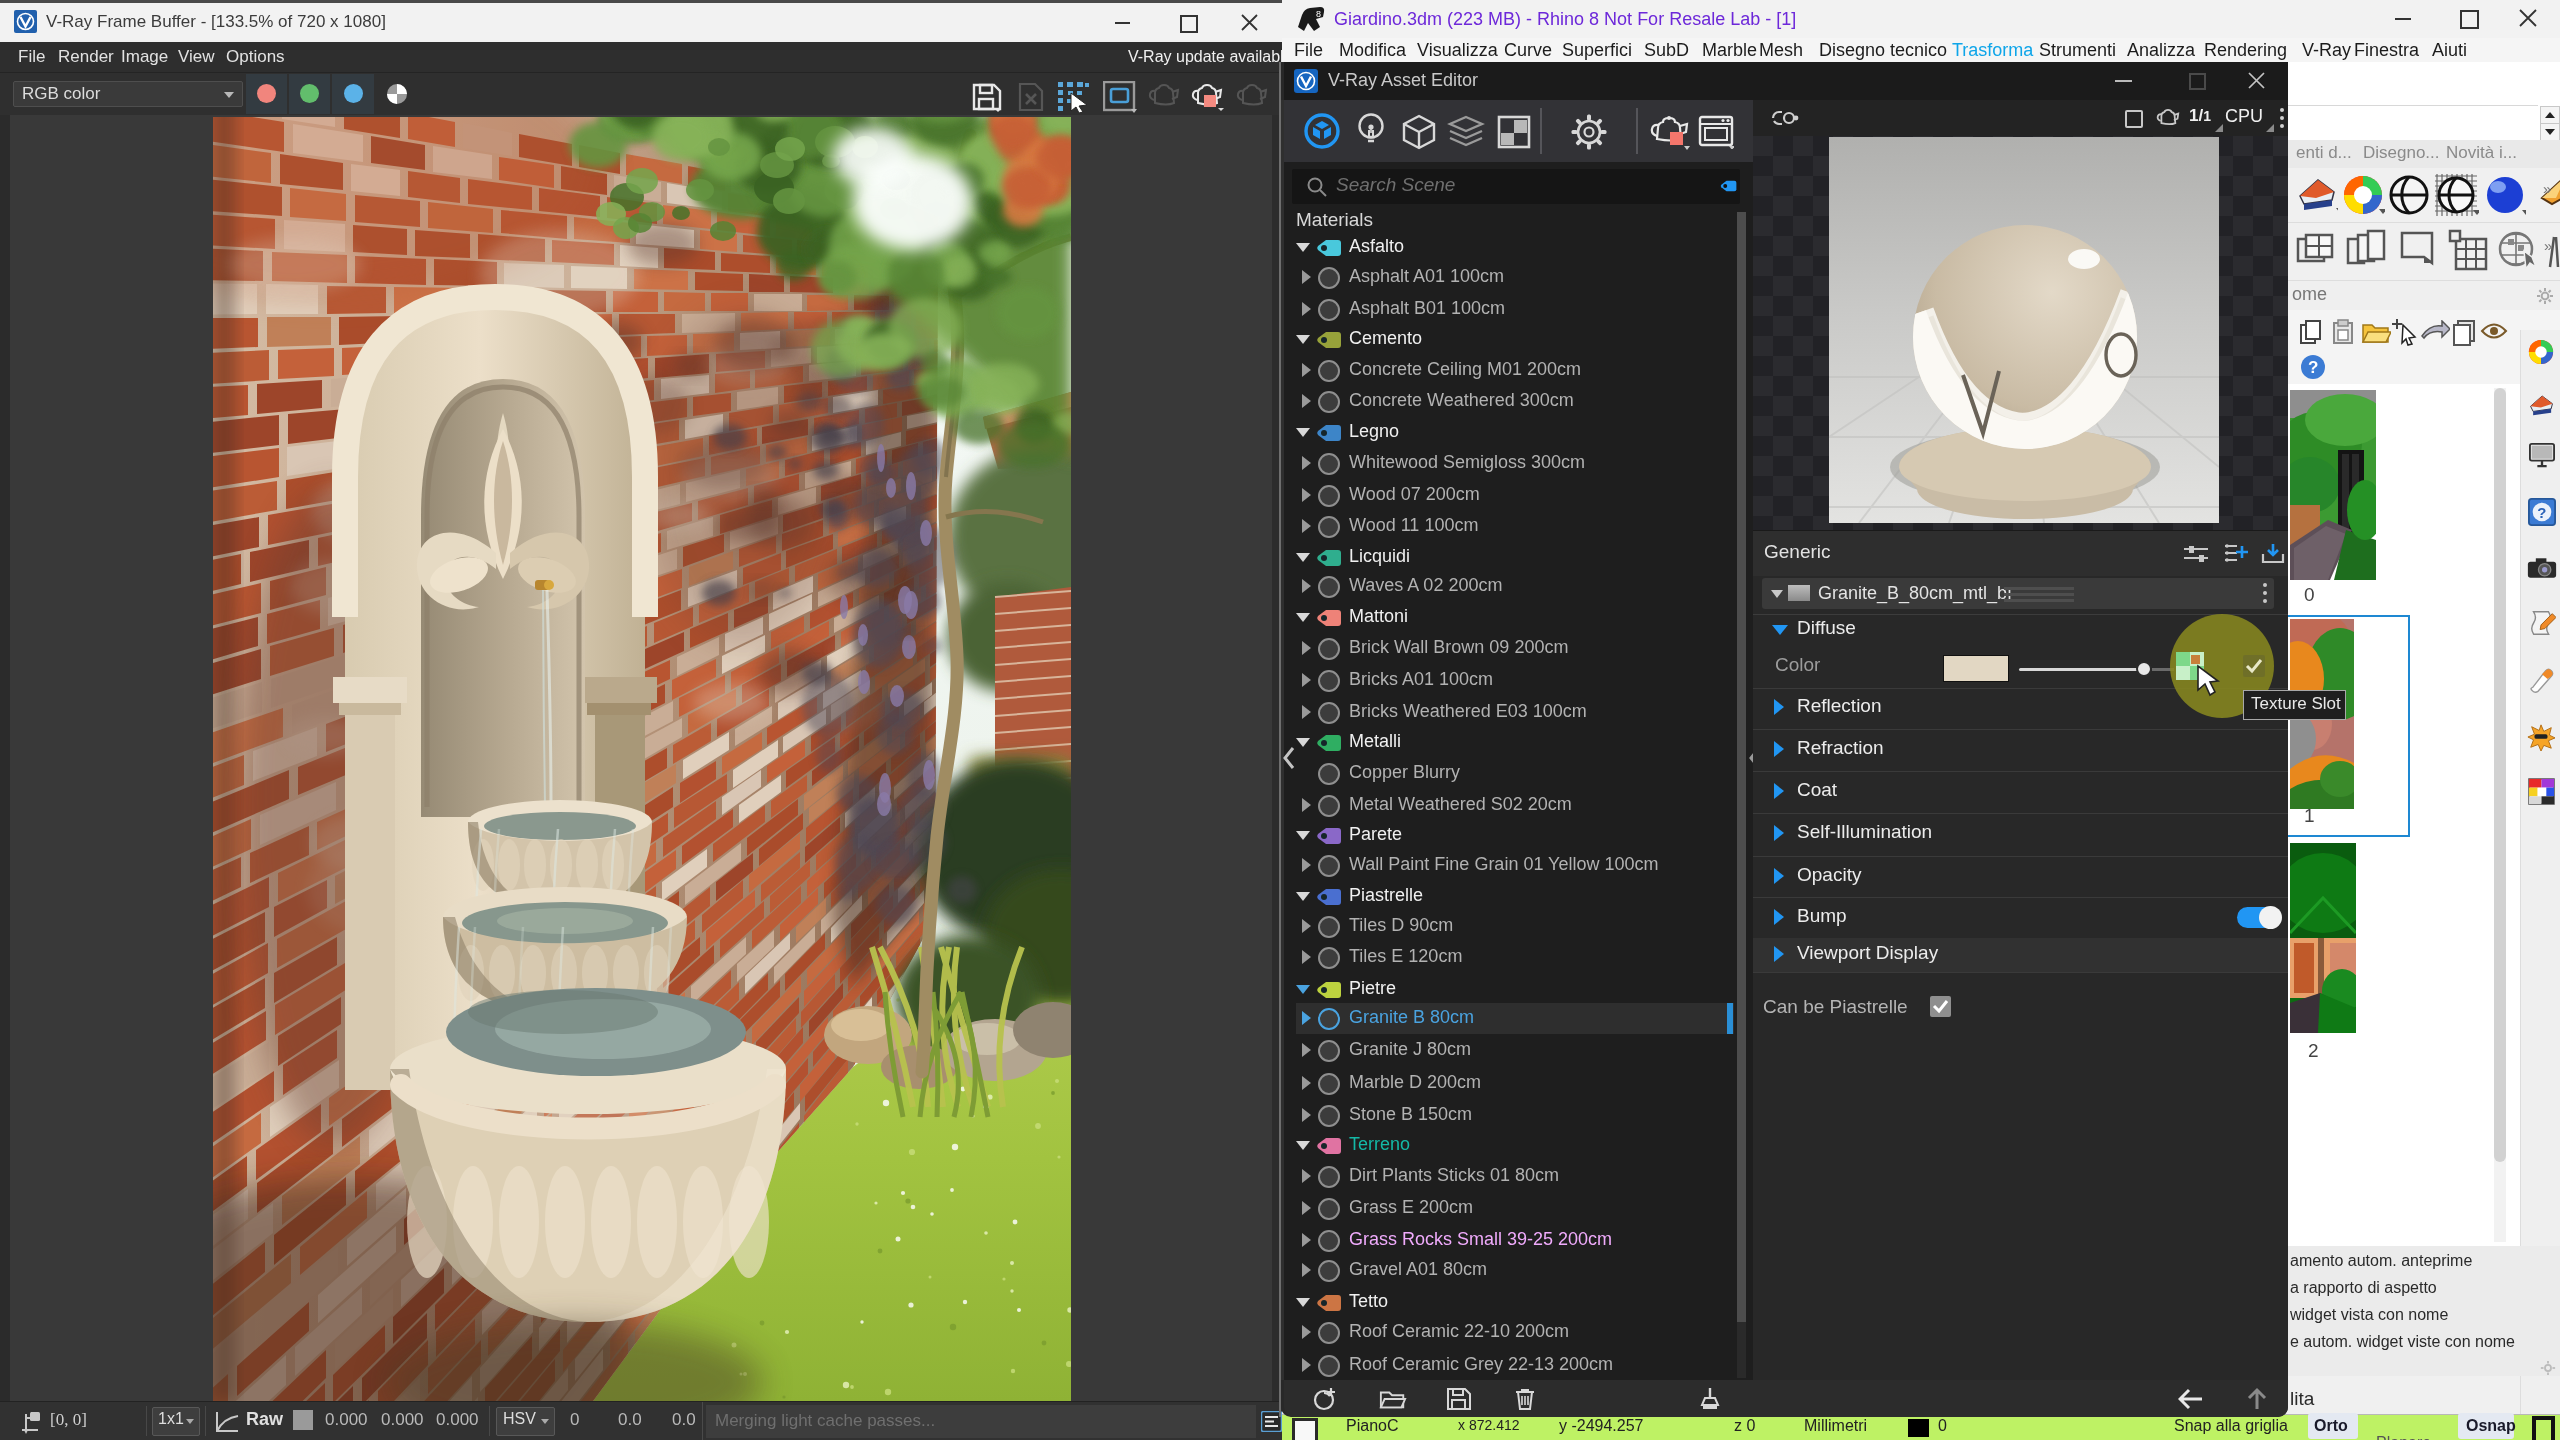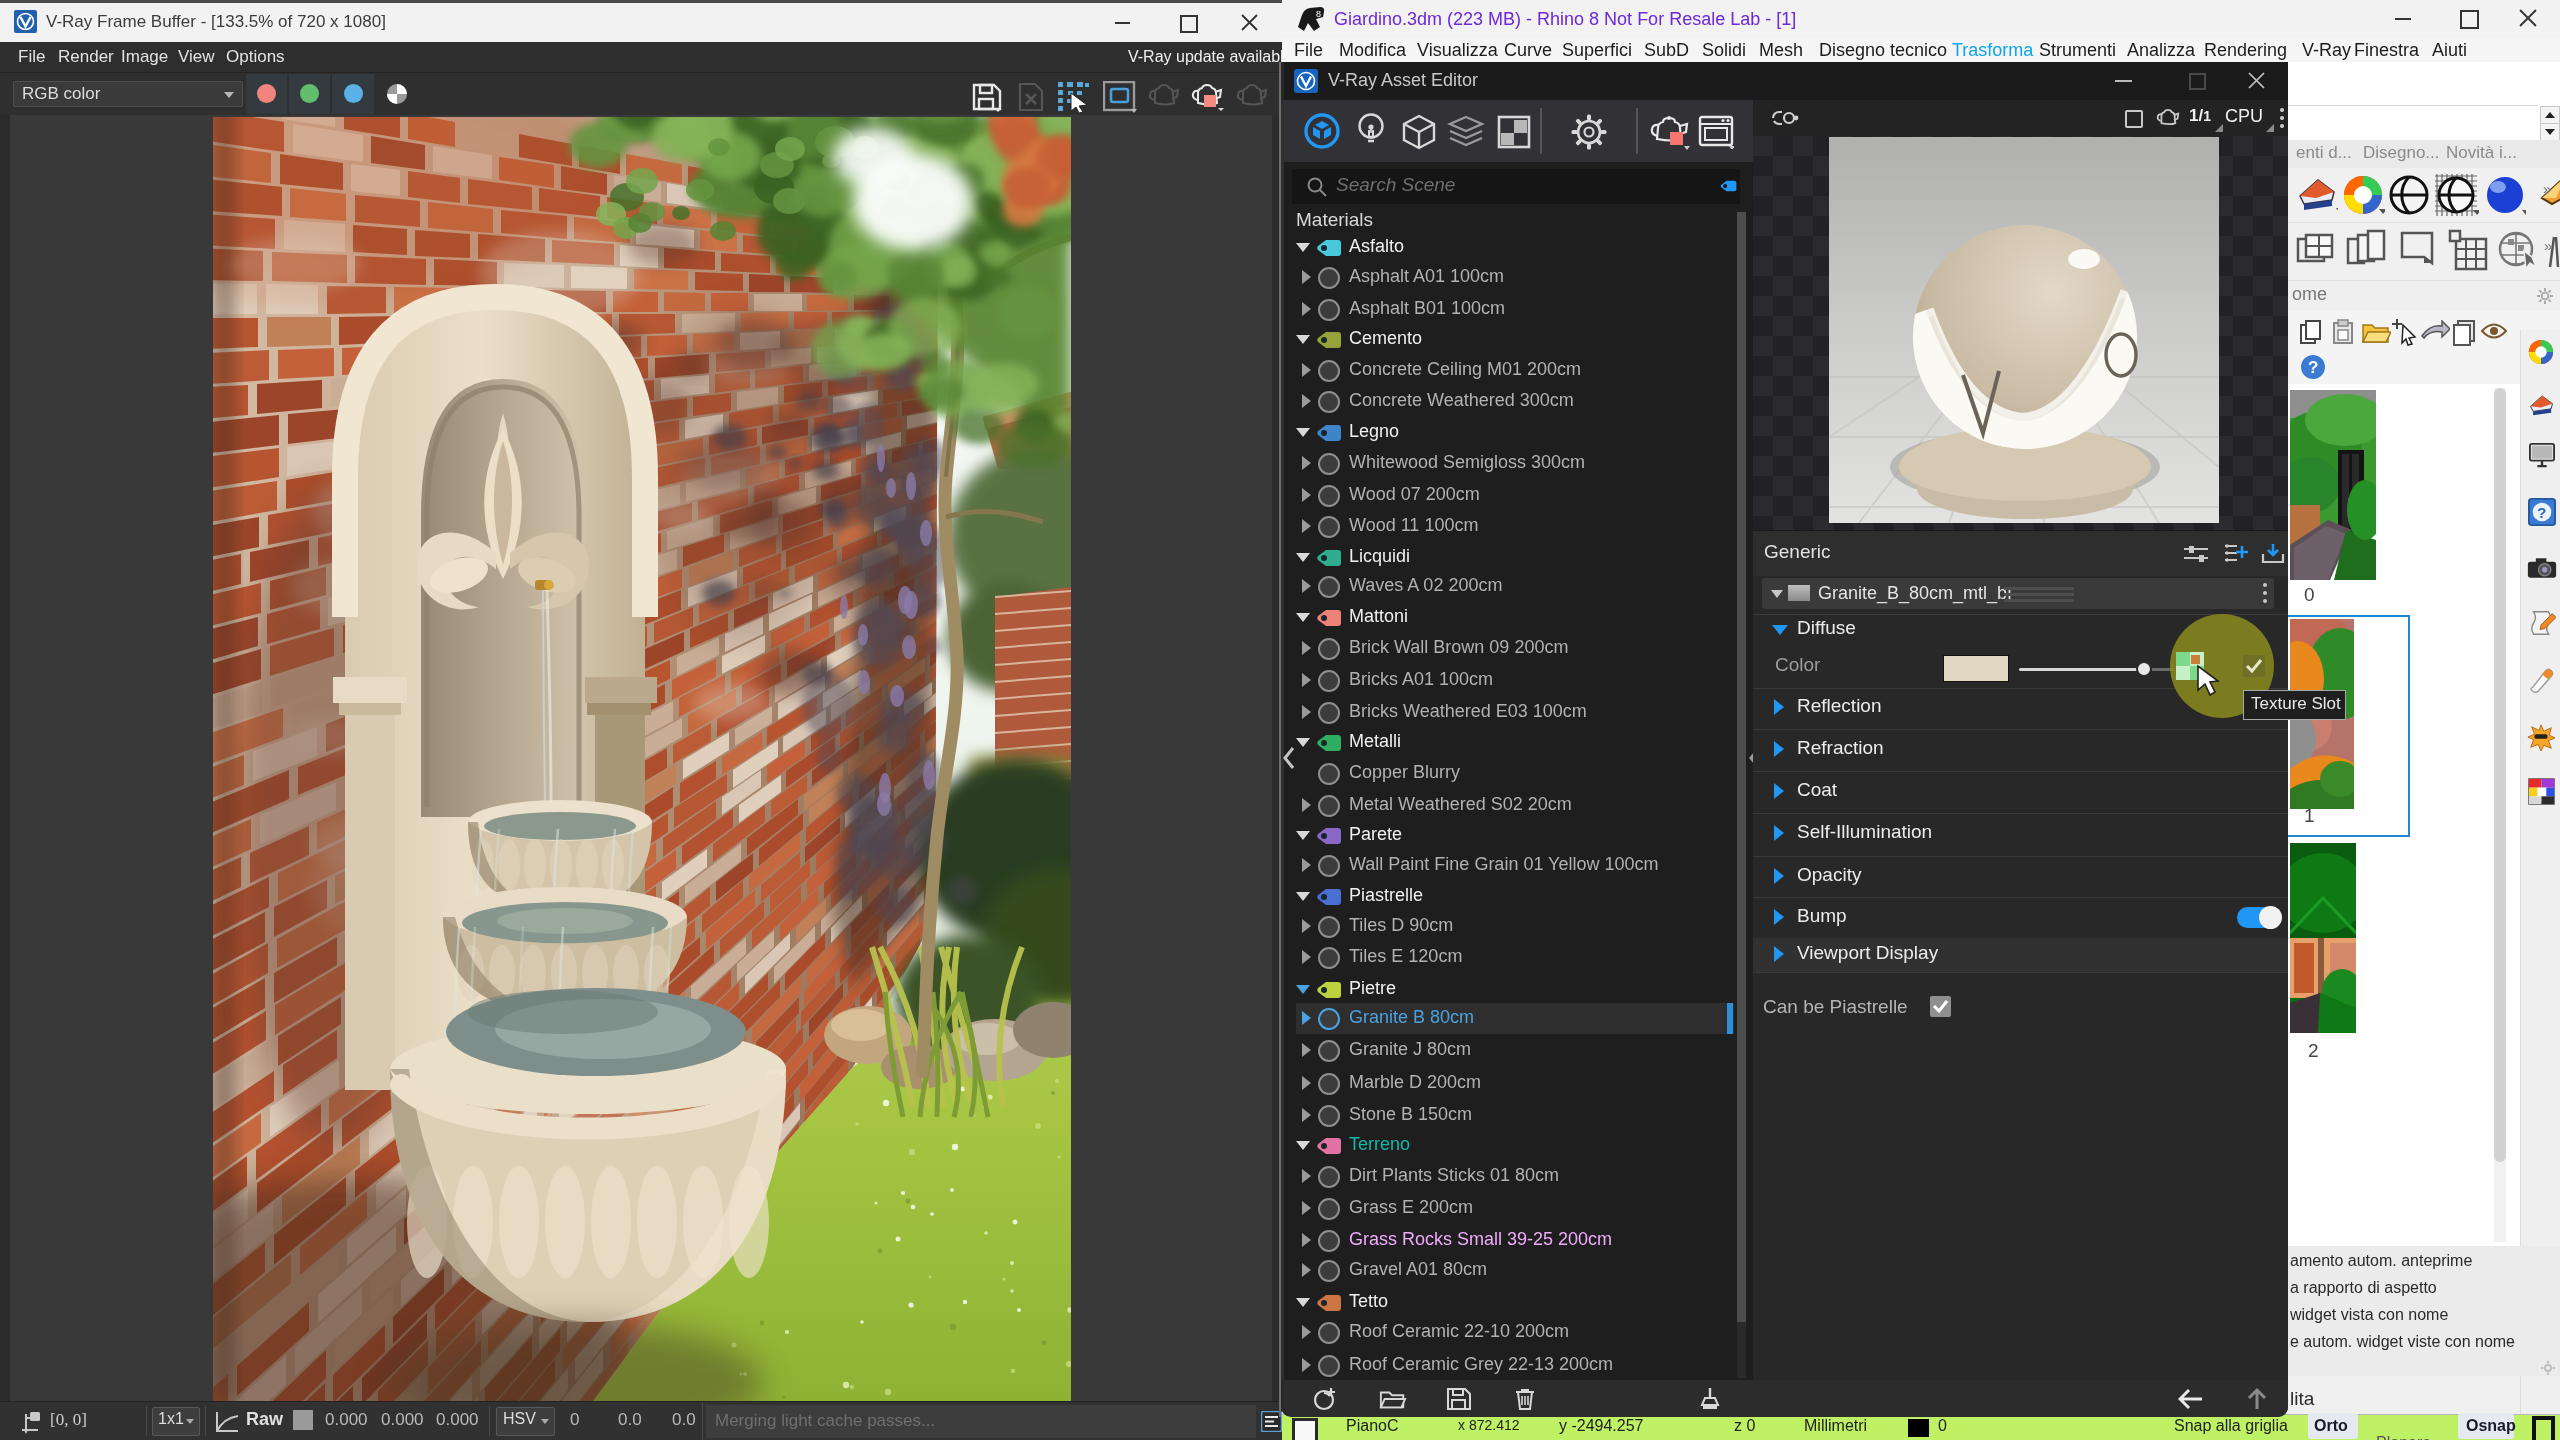--- a/index.html
+++ b/index.html
@@ -1871,21 +1871,21 @@
         <path d="M1 1 L17 17 M17 1 L1 17" stroke="#333" stroke-width="1.8"></path>
       </svg>
  <div class="abs" style="left:0;top:38px;width:1278px;height:26px;background:#f5f5f5;"></div>
 </div>
 <div class="txt" style="left:1294px;top:40px;font-size:18px;color:#1c1c1c;">File</div>
     <div class="txt" style="left:1339px;top:40px;font-size:18px;color:#1c1c1c;">Modifica</div>
     <div class="txt" style="left:1417px;top:40px;font-size:18px;color:#1c1c1c;">Visualizza</div>
     <div class="txt" style="left:1504px;top:40px;font-size:18px;color:#1c1c1c;">Curve</div>
     <div class="txt" style="left:1562px;top:40px;font-size:18px;color:#1c1c1c;">Superfici</div>
     <div class="txt" style="left:1644px;top:40px;font-size:18px;color:#1c1c1c;">SubD</div>
-    <div class="txt" style="left:1702px;top:40px;font-size:18px;color:#1c1c1c;">Solidi</div>
+    <div class="txt" style="left:1702px;top:40px;font-size:18px;color:#1c1c1c;">Marble</div>
     <div class="txt" style="left:1759px;top:40px;font-size:18px;color:#1c1c1c;">Mesh</div>
     <div class="txt" style="left:1819px;top:40px;font-size:18px;color:#1c1c1c;">Disegno tecnico</div>
     <div class="txt" style="left:1952px;top:40px;font-size:18px;color:#0ea5e9;">Trasforma</div>
     <div class="txt" style="left:2039px;top:40px;font-size:18px;color:#1c1c1c;">Strumenti</div>
     <div class="txt" style="left:2127px;top:40px;font-size:18px;color:#1c1c1c;">Analizza</div>
     <div class="txt" style="left:2204px;top:40px;font-size:18px;color:#1c1c1c;">Rendering</div>
     <div class="txt" style="left:2302px;top:40px;font-size:18px;color:#1c1c1c;">V-Ray</div>
     <div class="txt" style="left:2354px;top:40px;font-size:18px;color:#1c1c1c;">Finestra</div>
     <div class="txt" style="left:2432px;top:40px;font-size:18px;color:#1c1c1c;">Aiuti</div>
 

